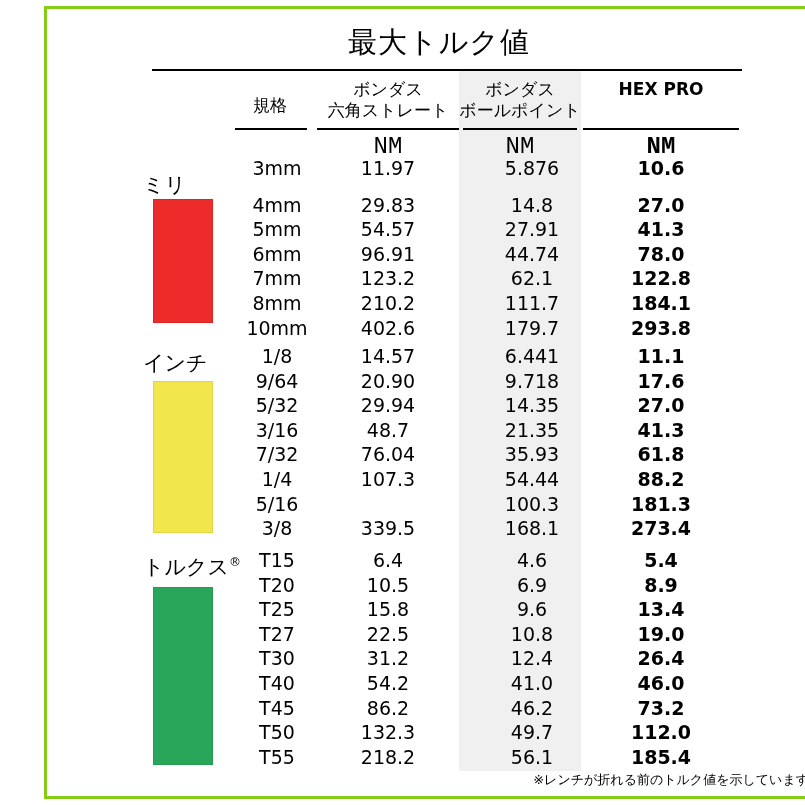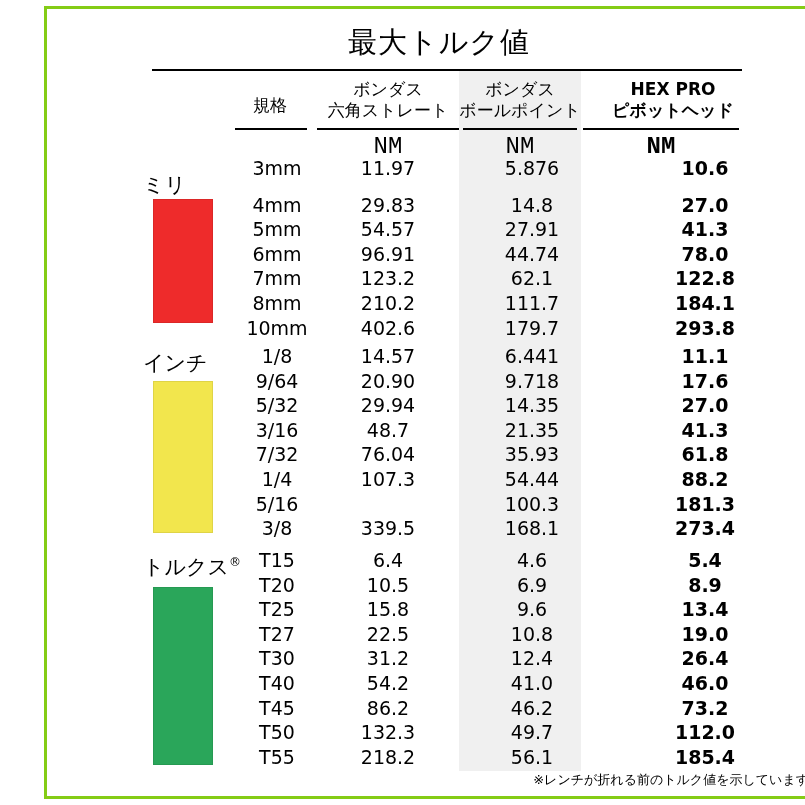--- a/index.html
+++ b/index.html
@@ -62,21 +62,21 @@
   .hdr {
     position: absolute;
     font-family: "DejaVu Sans", sans-serif;
     text-align: center;
     font-size: 17px;
     line-height: 21px;
   }
   .hdr-kikaku { left: 178px; top: 86px; width: 90px; }
   .hdr-c1 { left: 268px; top: 70px; width: 146px; }
   .hdr-c2 { left: 412px; top: 70px; width: 122px; }
-  .hdr-c3 { left: 534px; top: 70px; width: 160px; font-weight: bold; padding-left: 12px; }
+  .hdr-c3 { left: 534px; top: 70px; width: 160px; font-weight: bold; }
   .hdr-rule {
     position: absolute;
     top: 119px;
     height: 2px;
     background: #000;
   }
   .r-kikaku { left: 188px; width: 72px; }
   .r-c1 { left: 270px; width: 142px; }
   .r-c2 { left: 416px; width: 114px; }
   .r-c3 { left: 536px; width: 156px; }
@@ -124,21 +124,21 @@
     position: absolute;
     top: 0;
     text-align: center;
     font-size: 19px;
     font-family: "DejaVu Sans", sans-serif;
     line-height: 22px;
   }
   .c-spec { left: 18px; width: 104px; }
   .c-v1 { left: 108px; width: 146px; }
   .c-v2 { left: 252px; width: 146px; }
-  .c-v3 { left: 374px; width: 160px; font-weight: bold; padding-left: 44px; }
+  .c-v3 { left: 374px; width: 160px; font-weight: bold; }
 
   .footnote {
     position: absolute;
     right: 22px;
     top: 762px;
     font-size: 13px;
     font-family: "DejaVu Sans", sans-serif;
   }
 </style>
 </head>
@@ -158,21 +158,20 @@
     <div class="hdr hdr-c1">
       <div>ボンダス</div>
       <div>六角ストレート</div>
     </div>
     <div class="hdr hdr-c2">
       <div>ボンダス</div>
       <div>ボールポイント</div>
     </div>
     <div class="hdr hdr-c3">
       <div>HEX PRO</div>
-      <div>ピボットヘッド</div>
     </div>
 
     <div class="hdr-rule r-kikaku"></div>
     <div class="hdr-rule r-c1"></div>
     <div class="hdr-rule r-c2"></div>
     <div class="hdr-rule r-c3"></div>
 
     <div class="nm nm1">NM</div>
     <div class="nm nm2">NM</div>
     <div class="nm nm3">NM</div>

